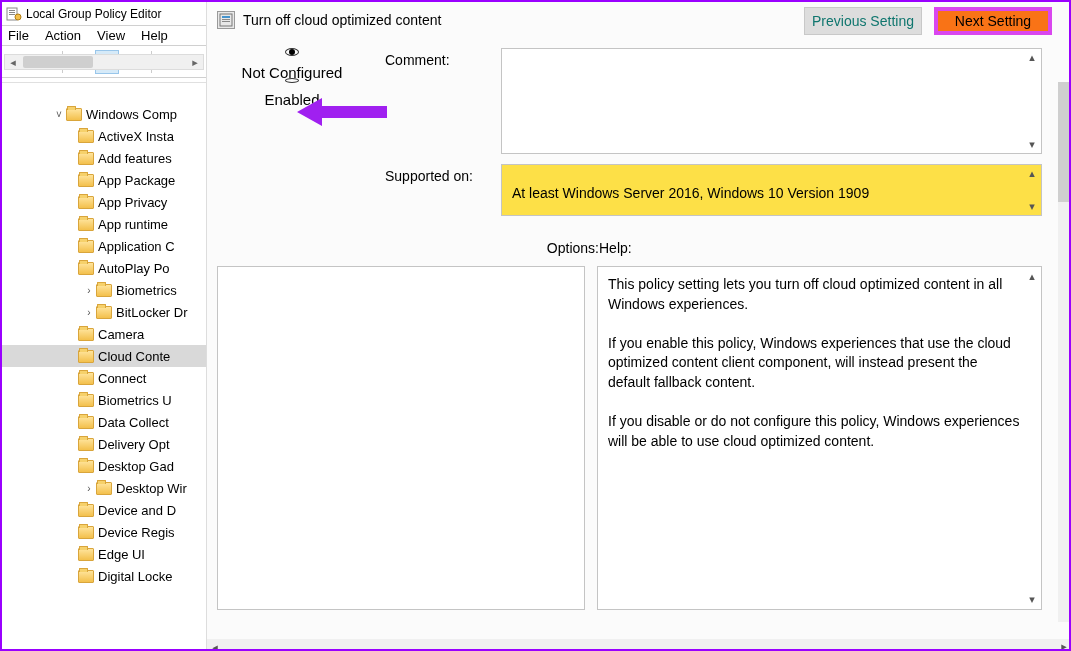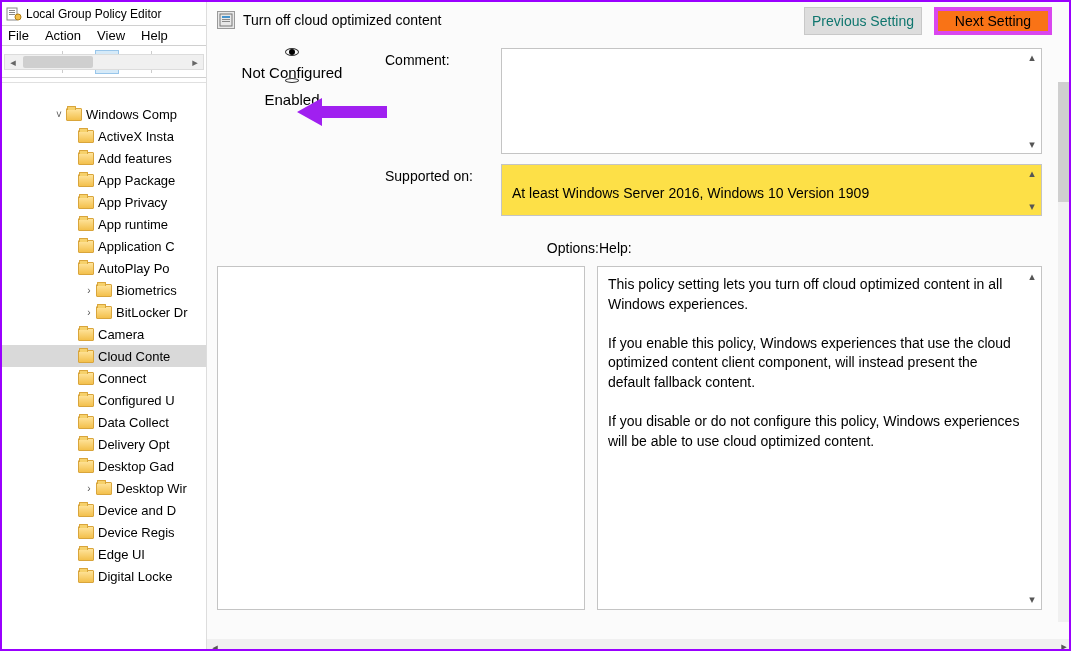--- a/index.html
+++ b/index.html
@@ -343,21 +343,21 @@
         <div class="tree-row child sel">
           <span class="folder-icon"></span>
           <span>Cloud Conte</span>
         </div>
         <div class="tree-row child">
           <span class="folder-icon"></span>
           <span>Connect</span>
         </div>
         <div class="tree-row child">
           <span class="folder-icon"></span>
-          <span>Configured U</span>
+          <span>Biometrics U</span>
         </div>
         <div class="tree-row child">
           <span class="folder-icon"></span>
           <span>Data Collect</span>
         </div>
         <div class="tree-row child">
           <span class="folder-icon"></span>
           <span>Delivery Opt</span>
         </div>
         <div class="tree-row child">

